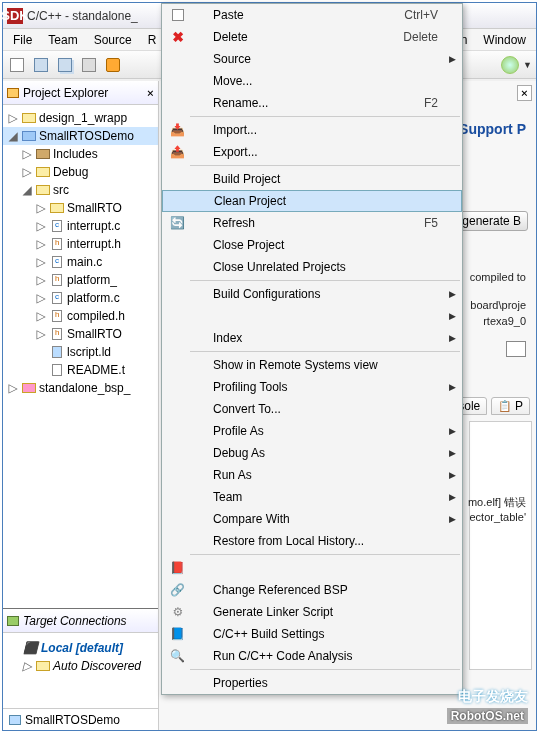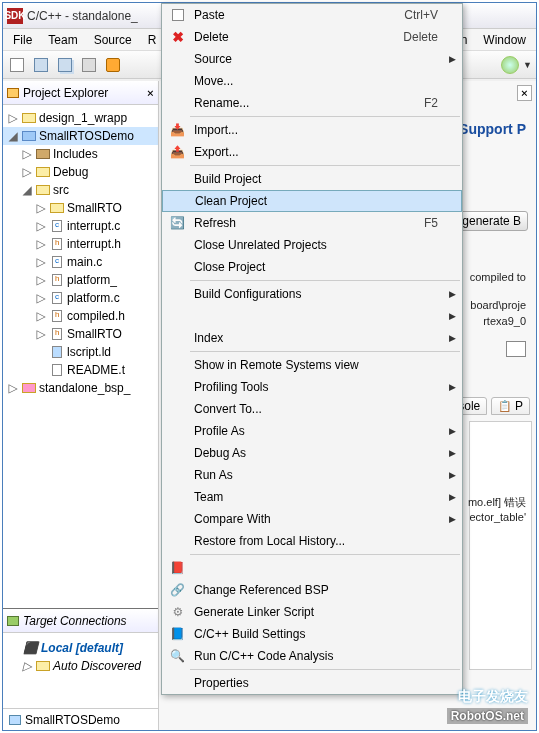--- a/index.html
+++ b/index.html
@@ -1,19 +1,19 @@
 <!DOCTYPE html>
 <html><head>
 <meta charset="utf-8">
 <style>
 * { box-sizing: border-box; margin: 0; padding: 0; font-family: "Segoe UI", Tahoma, sans-serif; font-size: 12px; }
 body { width: 539px; height: 733px; background: #fff; overflow: hidden; position: relative; }
 .win { border: 1px solid #4a7ebb; position: absolute; inset: 2px; background: #f0f0f0; }
 .titlebar { height: 26px; background: linear-gradient(#fff,#e8e8f0); display: flex; align-items: center; padding: 0 4px; border-bottom: 1px solid #ccc; }
-.tb-icon { width: 16px; height: 16px; background: #b02020; color: #fff; font-size: 10px; font-weight: bold; display: flex; align-items: center; justify-content: center; margin-right: 4px; }
+.tb-icon { width: 16px; height: 16px; background: #b02020; color: #fff; font-size: 13px; font-weight: bold; display: flex; align-items: center; justify-content: center; margin-right: 4px; }
 .tb-title { color: #333; }
 .menubar { height: 22px; background: #f5f5f5; display: flex; align-items: center; padding: 0 2px; border-bottom: 1px solid #ddd; }
 .menubar span { padding: 2px 8px; }
 .menubar span.r { margin-left: auto; }
 .toolbar { height: 28px; background: linear-gradient(#fdfdfd,#e8e8e8); border-bottom: 1px solid #ccc; display: flex; align-items: center; padding: 0 4px; gap: 4px; }
 .tbtn { width: 20px; height: 20px; border: 1px solid transparent; display: flex; align-items: center; justify-content: center; }
 .ico { width: 14px; height: 14px; display: inline-block; }
 .main { position: absolute; top: 78px; bottom: 0; left: 0; right: 0; display: flex; }
 .left { width: 156px; background: #fff; border-right: 1px solid #ccc; display: flex; flex-direction: column; }
 .view-tab { height: 24px; background: linear-gradient(#fff,#eef); border-bottom: 1px solid #ccc; display: flex; align-items: center; padding: 0 4px; gap: 4px; }
@@ -35,21 +35,21 @@
 .right-top { position: absolute; right: 4px; top: 4px; display: flex; gap: 6px; }
 .gbtn { width: 18px; height: 18px; border: 1px solid #9c6; border-radius: 9px; background: radial-gradient(#cfe,#9c6); }
 .rtab { position: absolute; right: 10px; top: 40px; color: #1a4ea0; font-weight: bold; font-size: 14px; text-align: right; }
 .rbtn { position: absolute; right: 8px; top: 130px; background: linear-gradient(#fff,#e0e0e0); border: 1px solid #aaa; padding: 2px 6px; border-radius: 3px; }
 .rtext { position: absolute; right: 10px; font-size: 11px; color: #222; }
 .console-tab { position: absolute; right: 6px; top: 316px; display:flex; gap:4px; }
 .ctab { border: 1px solid #bbb; background: linear-gradient(#fff,#eee); padding: 1px 6px; border-radius: 3px 3px 0 0; font-size:11px; }
 
 
 .ctx { position: absolute; left: 158px; top: 0; width: 302px; background: #f4f4f4; border: 1px solid #9aa; box-shadow: 2px 2px 6px rgba(0,0,0,0.3); }
-.ctx-row { display: flex; align-items: center; height: 22px; padding: 0 20px 0 4px; position: relative; }
+.ctx-row { display: flex; align-items: center; height: 22px; padding: 0 20px 0 4px; position: relative; gap: 19px; }
 .ctx-row.hl { background: #cfe5fb; border: 1px solid #7ab; }
 .ctx-ico { width: 24px; display: flex; align-items: center; justify-content: center; }
 .ctx-lbl { flex: 1; padding-left: 4px; }
 .ctx-sc { color: #444; padding-right: 4px; }
 .ctx-sub { position: absolute; right: 6px; font-size: 9px; color: #333; }
 .ctx-sep { height: 1px; background: #ccc; margin: 2px 2px 2px 28px; }
 .red-x { color: #d22; font-weight: bold; font-size: 14px; }
 .pg { width:12px; height:12px; background:#fff; border:1px solid #888; }
 
 
@@ -321,25 +321,25 @@
       </div>
     <div class="ctx-row">
         <span class="ctx-ico">
           <span style="color:#c80">🔄</span>
         </span>
         <span class="ctx-lbl">Refresh</span>
         <span class="ctx-sc">F5</span>
       </div>
     <div class="ctx-row">
         <span class="ctx-ico"></span>
+        <span class="ctx-lbl">Close Project</span>
+      </div>
+    <div class="ctx-row">
+        <span class="ctx-ico"></span>
         <span class="ctx-lbl">Close Unrelated Projects</span>
-      </div>
-    <div class="ctx-row">
-        <span class="ctx-ico"></span>
-        <span class="ctx-lbl">Close Project</span>
       </div>
     <div class="ctx-sep"></div>
     <div class="ctx-row">
         <span class="ctx-ico"></span>
         <span class="ctx-lbl">Build Configurations</span>
         <span class="ctx-sub">▶</span>
       </div>
     <div class="ctx-row">
         <span class="ctx-ico"></span>
         <span class="ctx-sub">▶</span>

